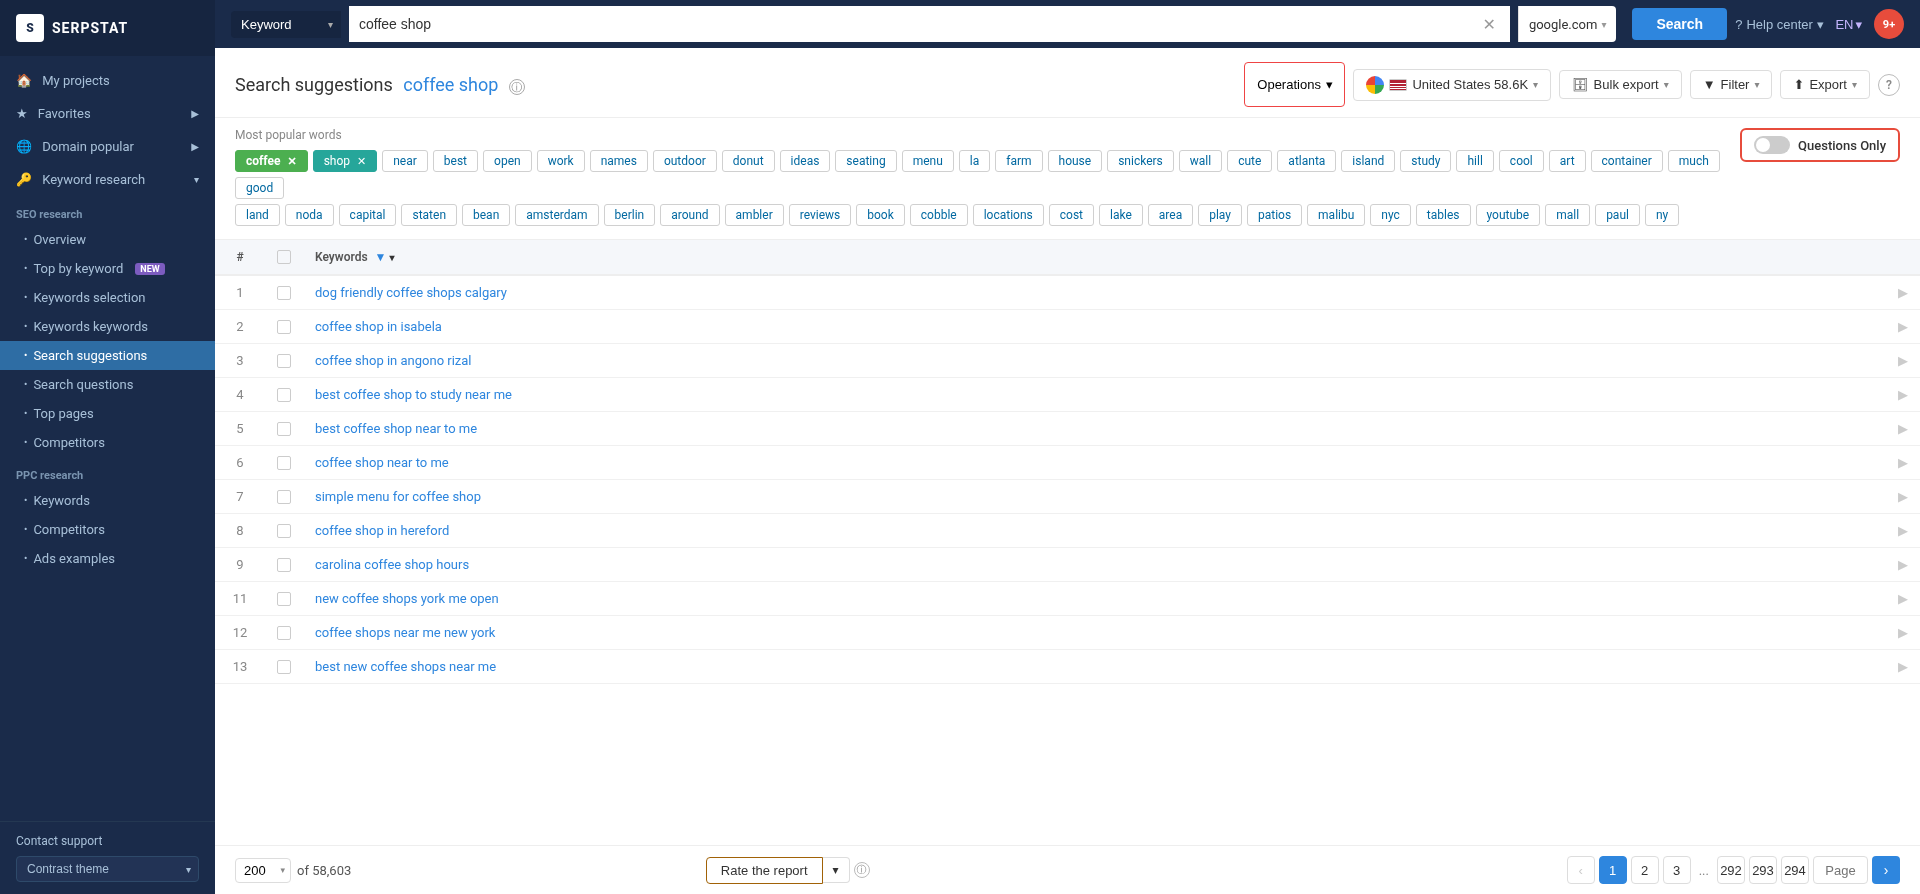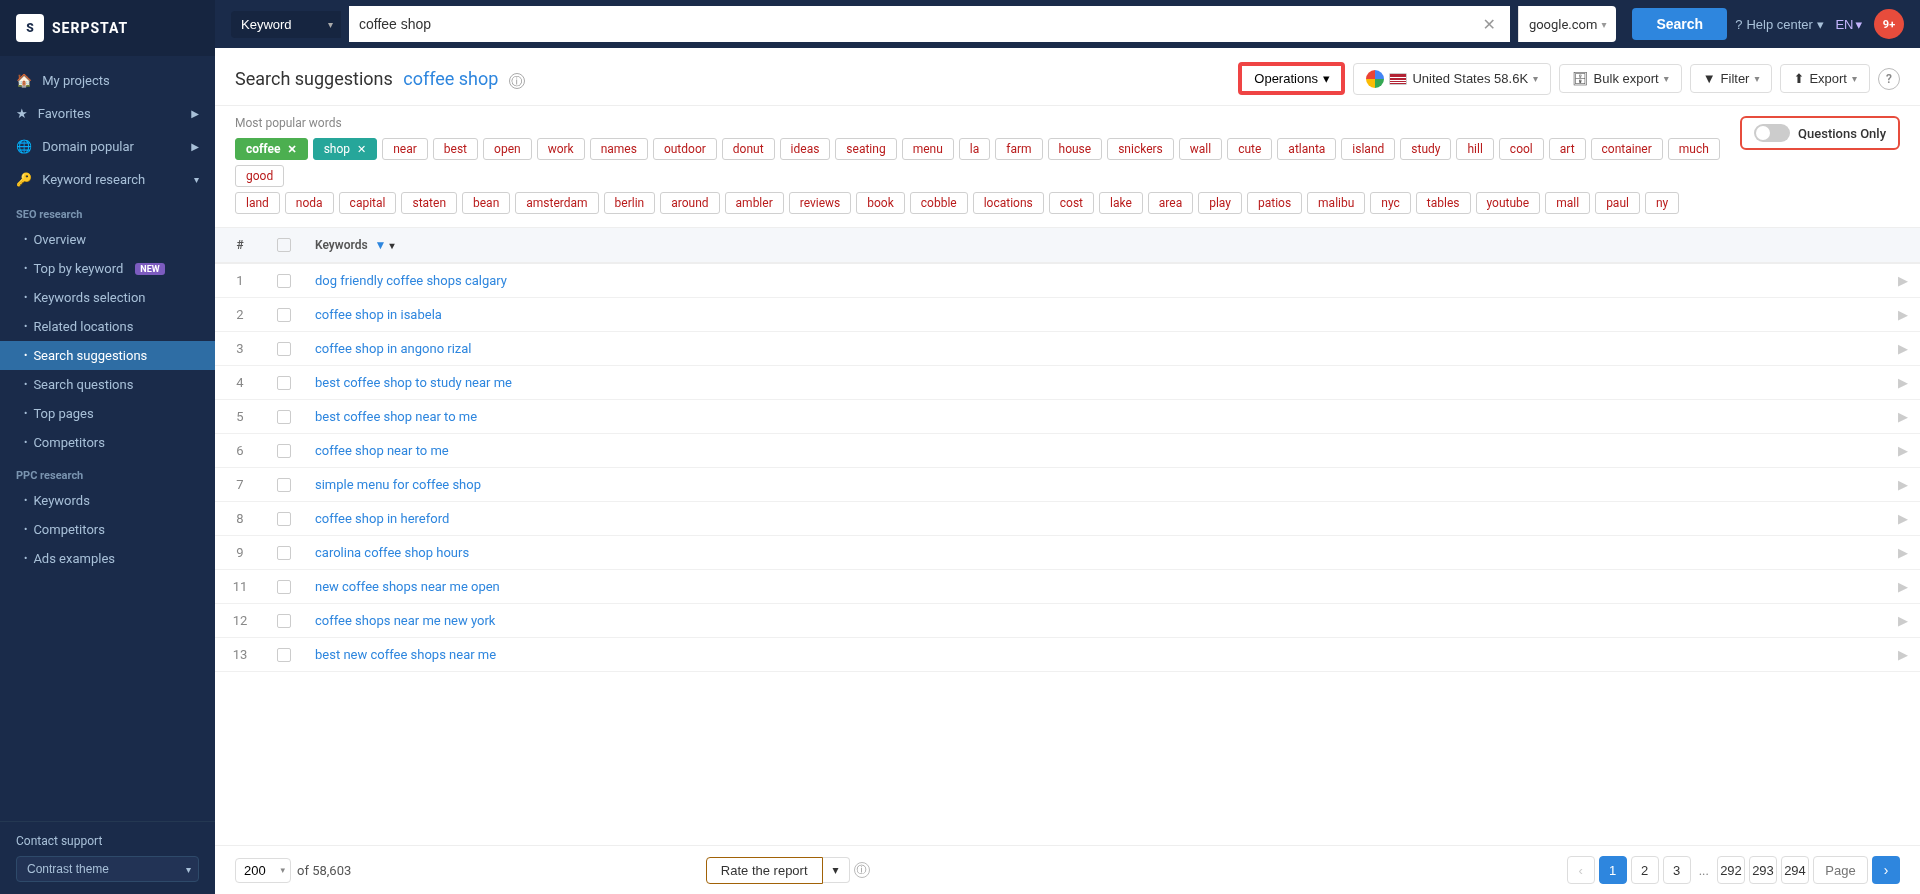--- a/index.html
+++ b/index.html
@@ -160,21 +160,21 @@
     .header-controls {
       display: flex; align-items: center; gap: 8px;
     }
     .control-btn {
       display: flex; align-items: center; gap: 5px; padding: 6px 12px;
       border: 1px solid #ddd; border-radius: 4px; background: #fff;
       cursor: pointer; font-size: 13px; color: #333;
     }
     .control-btn .btn-arrow { font-size: 10px; color: #888; }
     .ops-btn {
-      background: #fff; border: 4px solid #ef4444; padding: 5px 12px;
+      background: #fff; border: 1px solid #ef4444; padding: 14px 12px;
       border-radius: 4px; cursor: pointer; font-size: 13px;
       display: flex; align-items: center; gap: 5px;
     }
     .google-icon {
       width: 18px; height: 18px; border-radius: 50%;
       background: conic-gradient(#4285f4 0deg 90deg, #34a853 90deg 180deg, #fbbc05 180deg 270deg, #ea4335 270deg 360deg);
     }
     .flag-us {
       display: inline-block; width: 18px; height: 12px;
       background: linear-gradient(#b22234 0%, #b22234 30%, #fff 30%, #fff 38%, #b22234 38%, #b22234 46%, #fff 46%, #fff 54%, #b22234 54%, #b22234 62%, #fff 62%, #fff 70%, #b22234 70%, #b22234 78%, #fff 78%, #fff 86%, #b22234 86%);
@@ -197,21 +197,21 @@
       border-bottom: 1px solid #eee;
     }
     .tags-label {
       font-size: 12px; color: #888; margin-bottom: 8px;
     }
     .tags-row {
       display: flex; flex-wrap: wrap; gap: 5px; margin-bottom: 5px;
     }
     .tag {
       padding: 3px 10px; border-radius: 3px; font-size: 12px;
-      border: 1px solid #d0d0d0; cursor: pointer; color: #b91c1c;
+      border: 1px solid #d0d0d0; cursor: pointer; color: #0369a1;
       background: #fff; white-space: nowrap;
     }
     .tag.active-green {
       background: #4caf50; color: #fff; border-color: #4caf50; font-weight: bold;
     }
     .tag.active-green .tag-x { color: #fff; margin-left: 4px; font-size: 11px; }
     .tag.active-teal {
       background: #26a69a; color: #fff; border-color: #26a69a;
     }
     .tag.active-teal .tag-x { color: #fff; margin-left: 4px; font-size: 11px; }
@@ -338,21 +338,21 @@
       <span>Overview</span>
     </div>
     <div class="nav-sub-item">
       <span>Top by keyword</span>
       <span class="badge-new">New</span>
     </div>
     <div class="nav-sub-item">
       <span>Keywords selection</span>
     </div>
     <div class="nav-sub-item">
-      <span>Related locations</span>
+      <span>Keywords keywords</span>
     </div>
     <div class="nav-sub-item active">
       <span>Search suggestions</span>
     </div>
     <div class="nav-sub-item">
       <span>Search questions</span>
     </div>
     <div class="nav-sub-item">
       <span>Top pages</span>
     </div>
@@ -633,21 +633,21 @@
       <a href="#">carolina coffee shop hours</a>
     </td>
     <td class="expand-col">▶</td>
   </tr>
             <tr>
     <td class="num-col">11</td>
     <td class="cb-col">
       <div class="cb"></div>
     </td>
     <td class="keyword-col">
-      <a href="#">new coffee shops near me open</a>
+      <a href="#">new coffee shops york me open</a>
     </td>
     <td class="expand-col">▶</td>
   </tr>
             <tr>
     <td class="num-col">12</td>
     <td class="cb-col">
       <div class="cb"></div>
     </td>
     <td class="keyword-col">
       <a href="#">coffee shops near me new york</a>

